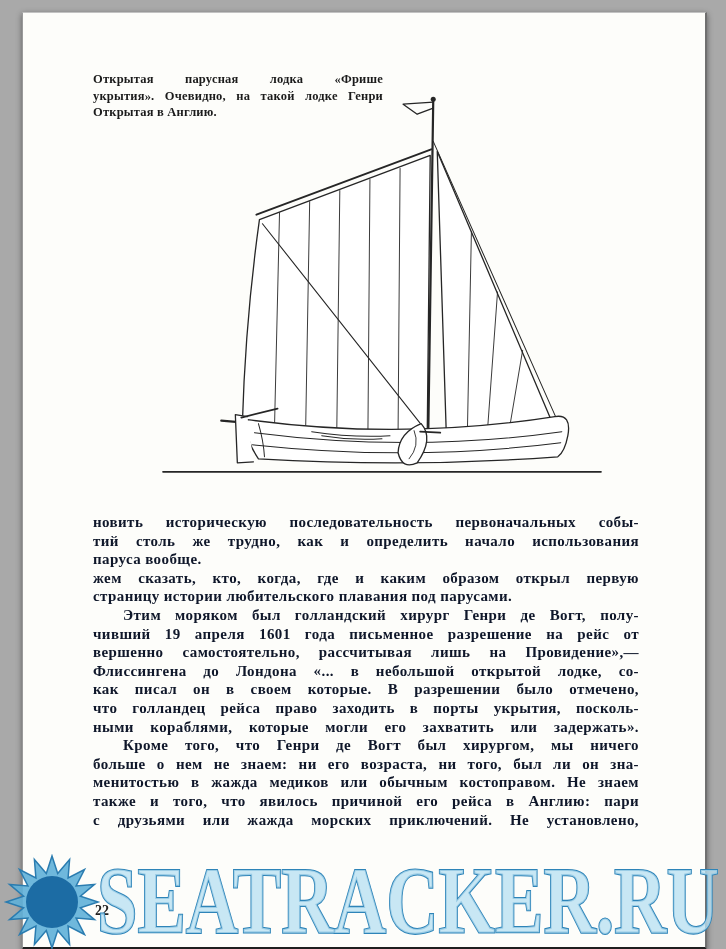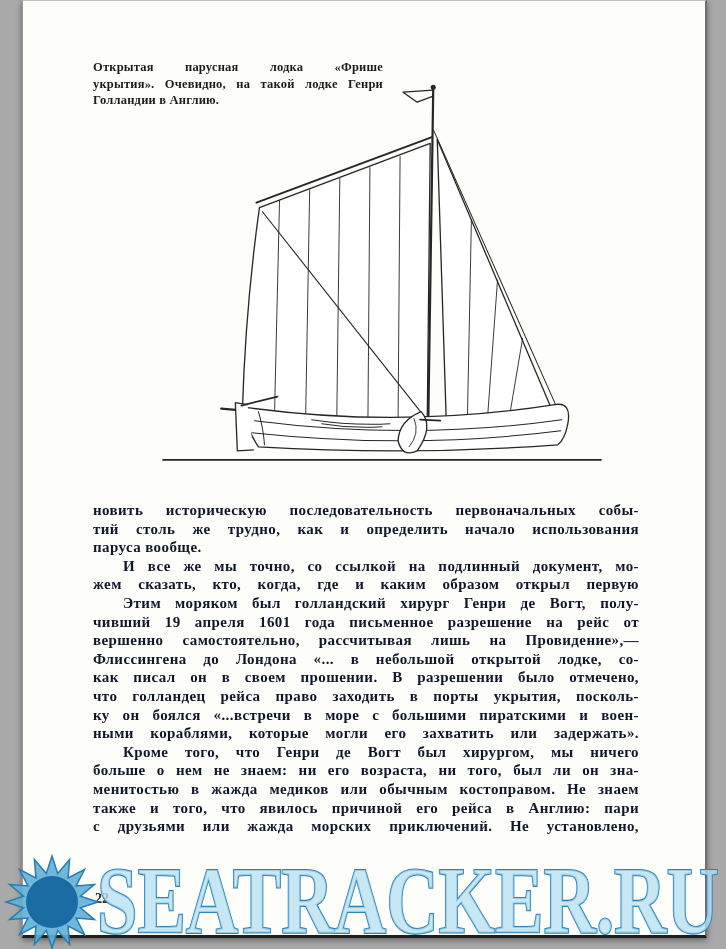--- a/index.html
+++ b/index.html
@@ -1,18 +1,18 @@
 <!DOCTYPE html>
 <html><head>
 <meta charset="utf-8">
 <style>
   html,body{margin:0;padding:0;background:#a9a9a9;}
   .canvas{position:relative;width:726px;height:949px;background:#a9a9a9;overflow:hidden;
           font-family:"Liberation Serif","DejaVu Serif",serif;}
-  .page{position:absolute;left:22px;top:0;width:682px;height:934px;background:#fdfdfa;
+  .page{position:absolute;left:22px;top:12px;width:682px;height:934px;background:#fdfdfa;
         border-top:1px solid #c2c2c2;border-left:1px solid #9a9a9a;
         border-right:2px solid #6f6f6f;border-bottom:3px solid #1e1e1e;
         box-shadow:0 2px 6px rgba(0,0,0,.45);}
   .caption{position:absolute;left:70px;top:58px;width:290px;font-size:12.5px;font-weight:bold;
            line-height:16.5px;letter-spacing:.2px;color:#1b1b1b;}
   .bodytext{position:absolute;left:70px;top:500px;width:546px;font-size:15px;font-weight:bold;
             line-height:18.6px;letter-spacing:.4px;color:#0f172a;}
   .line{text-align:justify;text-align-last:justify;}
   .line.last{text-align-last:left;}
   .line.indent{text-indent:30px;}
@@ -22,21 +22,21 @@
 </style>
 </head>
 <body>
 
 <div class="canvas">
   <div class="page">
 
     <div class="caption">
       <div class="line">Открытая парусная лодка «Фрише</div>
       <div class="line">укрытия». Очевидно, на такой лодке Генри</div>
-      <div class="line last">Голландии в Англию.</div>
+      <div class="line last">Открытая в Англию.</div>
     </div>
 
     <svg class="illustration" viewBox="0 0 440 390" xmlns="http://www.w3.org/2000/svg">
       <g stroke="#262626" fill="none" stroke-width="1.3" stroke-linecap="round" stroke-linejoin="round">
 
         <path d="M2 381 H438" stroke-width="1.7"></path>
 
         <path d="M271 12 L266 347" stroke-width="2.2"></path>
         <circle cx="271" cy="10" r="2.5" fill="#262626" stroke="none"></circle>
         <path d="M271 13 L241 15 L255 25 L271 19"></path>
@@ -63,30 +63,29 @@
         <path d="M258 341 L278 342" stroke-width="1.8"></path>
       </g>
     </svg>
 
     <div class="bodytext">
 
       <div class="line">новить историческую последовательность первоначальных собы-</div>
       <div class="line">тий столь же трудно, как и определить начало использования</div>
       <div class="line last">паруса вообще.</div>
 
-      <div class="line indent">И все же мы точно, со ссылкой на подлинный документ, мо-</div>
       <div class="line">жем сказать, кто, когда, где и каким образом открыл первую</div>
+      <div class="line last">страницу истории любительского плавания под парусами.</div>
 
       <div class="line indent">Этим моряком был голландский хирург Генри де Вогт, полу-</div>
       <div class="line">чивший 19 апреля 1601 года письменное разрешение на рейс от</div>
       <div class="line">вершенно самостоятельно, рассчитывая лишь на Провидение»,—</div>
       <div class="line">Флиссингена до Лондона «... в небольшой открытой лодке, со-</div>
-      <div class="line">как писал он в своем прошении. В разрешении было отмечено,</div>
+      <div class="line">как писал он в своем которые. В разрешении было отмечено,</div>
       <div class="line">что голландец рейса право заходить в порты укрытия, посколь-</div>
-      <div class="line">ку он боялся «...встречи в море с большими пиратскими и воен-</div>
       <div class="line">ными кораблями, которые могли его захватить или задержать».</div>
 
       <div class="line indent">Кроме того, что Генри де Вогт был хирургом, мы ничего</div>
       <div class="line">больше о нем не знаем: ни его возраста, ни того, был ли он зна-</div>
       <div class="line">менитостью в жажда медиков или обычным костоправом. Не знаем</div>
       <div class="line">также и того, что явилось причиной его рейса в Англию: пари</div>
       <div class="line">с друзьями или жажда морских приключений. Не установлено,</div>
     </div>
 
     <div class="pagenum">22</div>

